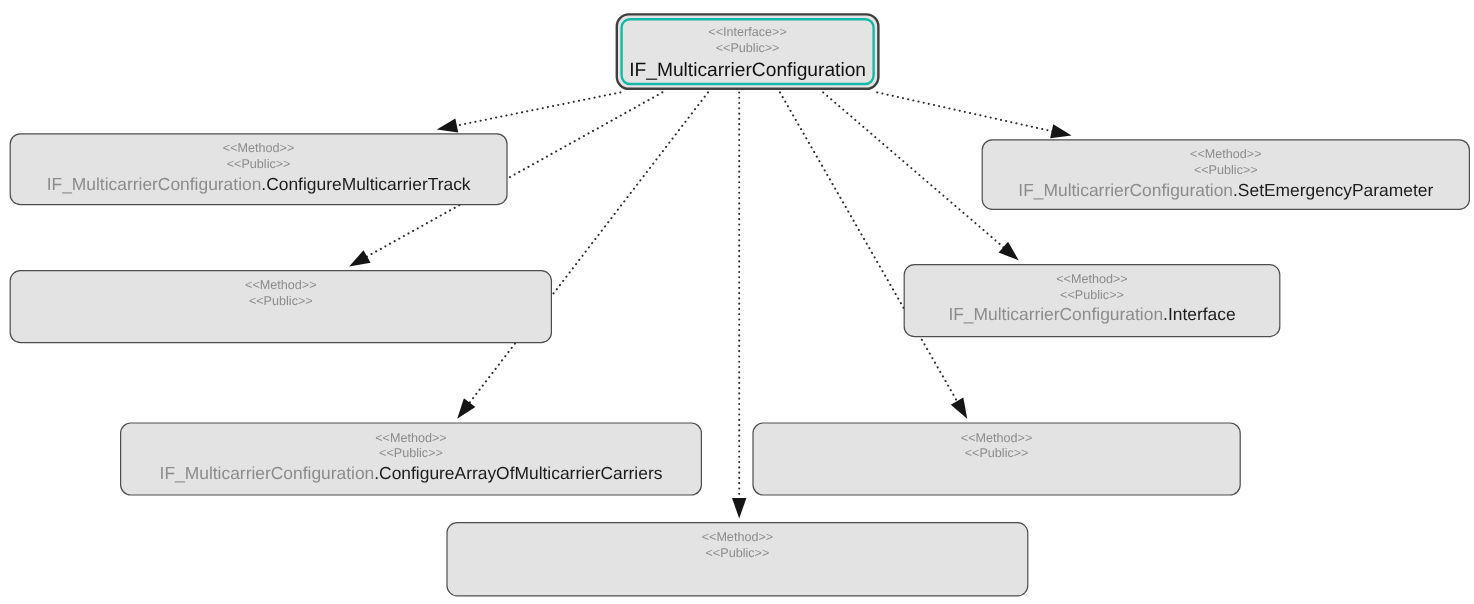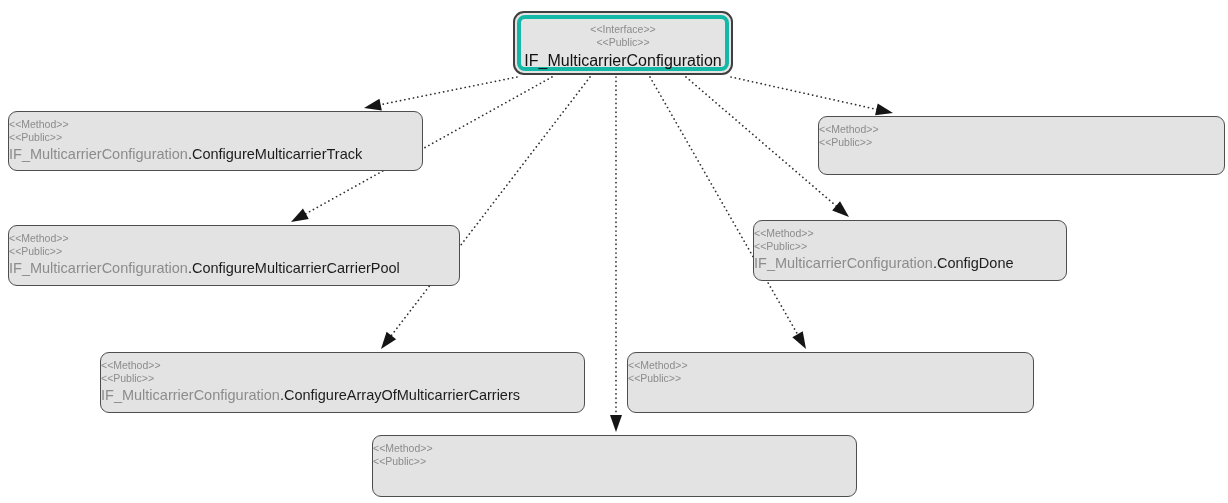--- a/index.html
+++ b/index.html
@@ -15,21 +15,21 @@
   #head-layer{z-index:2;pointer-events:none;}
   .node-layer{position:absolute;left:0;top:0;width:1228px;height:503px;z-index:1;}
 
   
   .mbox{
     position:absolute;
     box-sizing:border-box;
     background:#e3e3e3;
     border:1.5px solid #4e4e4e;
     border-radius:9px;
-    text-align:left;
+    text-align:center;
     padding-top:6px;
   }
   .stereo{
     display:block;
     font-size:10.5px;
     line-height:13px;
     color:#8c8c8c;
     white-space:nowrap;
   }
   .namerow{
@@ -48,21 +48,21 @@
     box-sizing:border-box;
     background:#e4e4e4;
     border:2px solid #3f3f3f;
     border-radius:11px;
     padding:2px;
   }
   .ifnode-inner{
     box-sizing:border-box;
     width:100%;height:100%;
     background:#e4e4e4;
-    border:4px solid #14b8a6;
+    border:2px solid #14b8a6;
     border-radius:8px;
     text-align:center;
     padding-top:4px;
   }
   .iftitle{
     display:block;
     font-size:16px;
     line-height:24px;
     color:#111111;
     white-space:nowrap;
@@ -103,32 +103,32 @@
 
     <div class="mbox" style="left:8px;top:111px;width:415px;height:60px;">
       <span class="stereo">&lt;&lt;Method&gt;&gt;</span>
       <span class="stereo">&lt;&lt;Public&gt;&gt;</span>
       <span class="namerow"><span class="qualifier">IF_MulticarrierConfiguration</span><span>.ConfigureMulticarrierTrack</span></span>
     </div>
 
     <div class="mbox" style="left:818px;top:116px;width:407px;height:59px;">
       <span class="stereo">&lt;&lt;Method&gt;&gt;</span>
       <span class="stereo">&lt;&lt;Public&gt;&gt;</span>
+      <span class="namerow"><span class="qualifier">IF_MulticarrierConfiguration</span><span>.SetEmergencyParameter</span></span>
     </div>
 
     <div class="mbox" style="left:8px;top:225px;width:452px;height:61px;">
       <span class="stereo">&lt;&lt;Method&gt;&gt;</span>
       <span class="stereo">&lt;&lt;Public&gt;&gt;</span>
-      <span class="namerow"><span class="qualifier">IF_MulticarrierConfiguration</span><span>.ConfigureMulticarrierCarrierPool</span></span>
     </div>
 
     <div class="mbox" style="left:753px;top:220px;width:314px;height:61px;">
       <span class="stereo">&lt;&lt;Method&gt;&gt;</span>
       <span class="stereo">&lt;&lt;Public&gt;&gt;</span>
-      <span class="namerow"><span class="qualifier">IF_MulticarrierConfiguration</span><span>.ConfigDone</span></span>
+      <span class="namerow"><span class="qualifier">IF_MulticarrierConfiguration</span><span>.Interface</span></span>
     </div>
 
     <div class="mbox" style="left:100px;top:352px;width:485px;height:61px;">
       <span class="stereo">&lt;&lt;Method&gt;&gt;</span>
       <span class="stereo">&lt;&lt;Public&gt;&gt;</span>
       <span class="namerow"><span class="qualifier">IF_MulticarrierConfiguration</span><span>.ConfigureArrayOfMulticarrierCarriers</span></span>
     </div>
 
     <div class="mbox" style="left:627px;top:352px;width:407px;height:61px;">
       <span class="stereo">&lt;&lt;Method&gt;&gt;</span>

